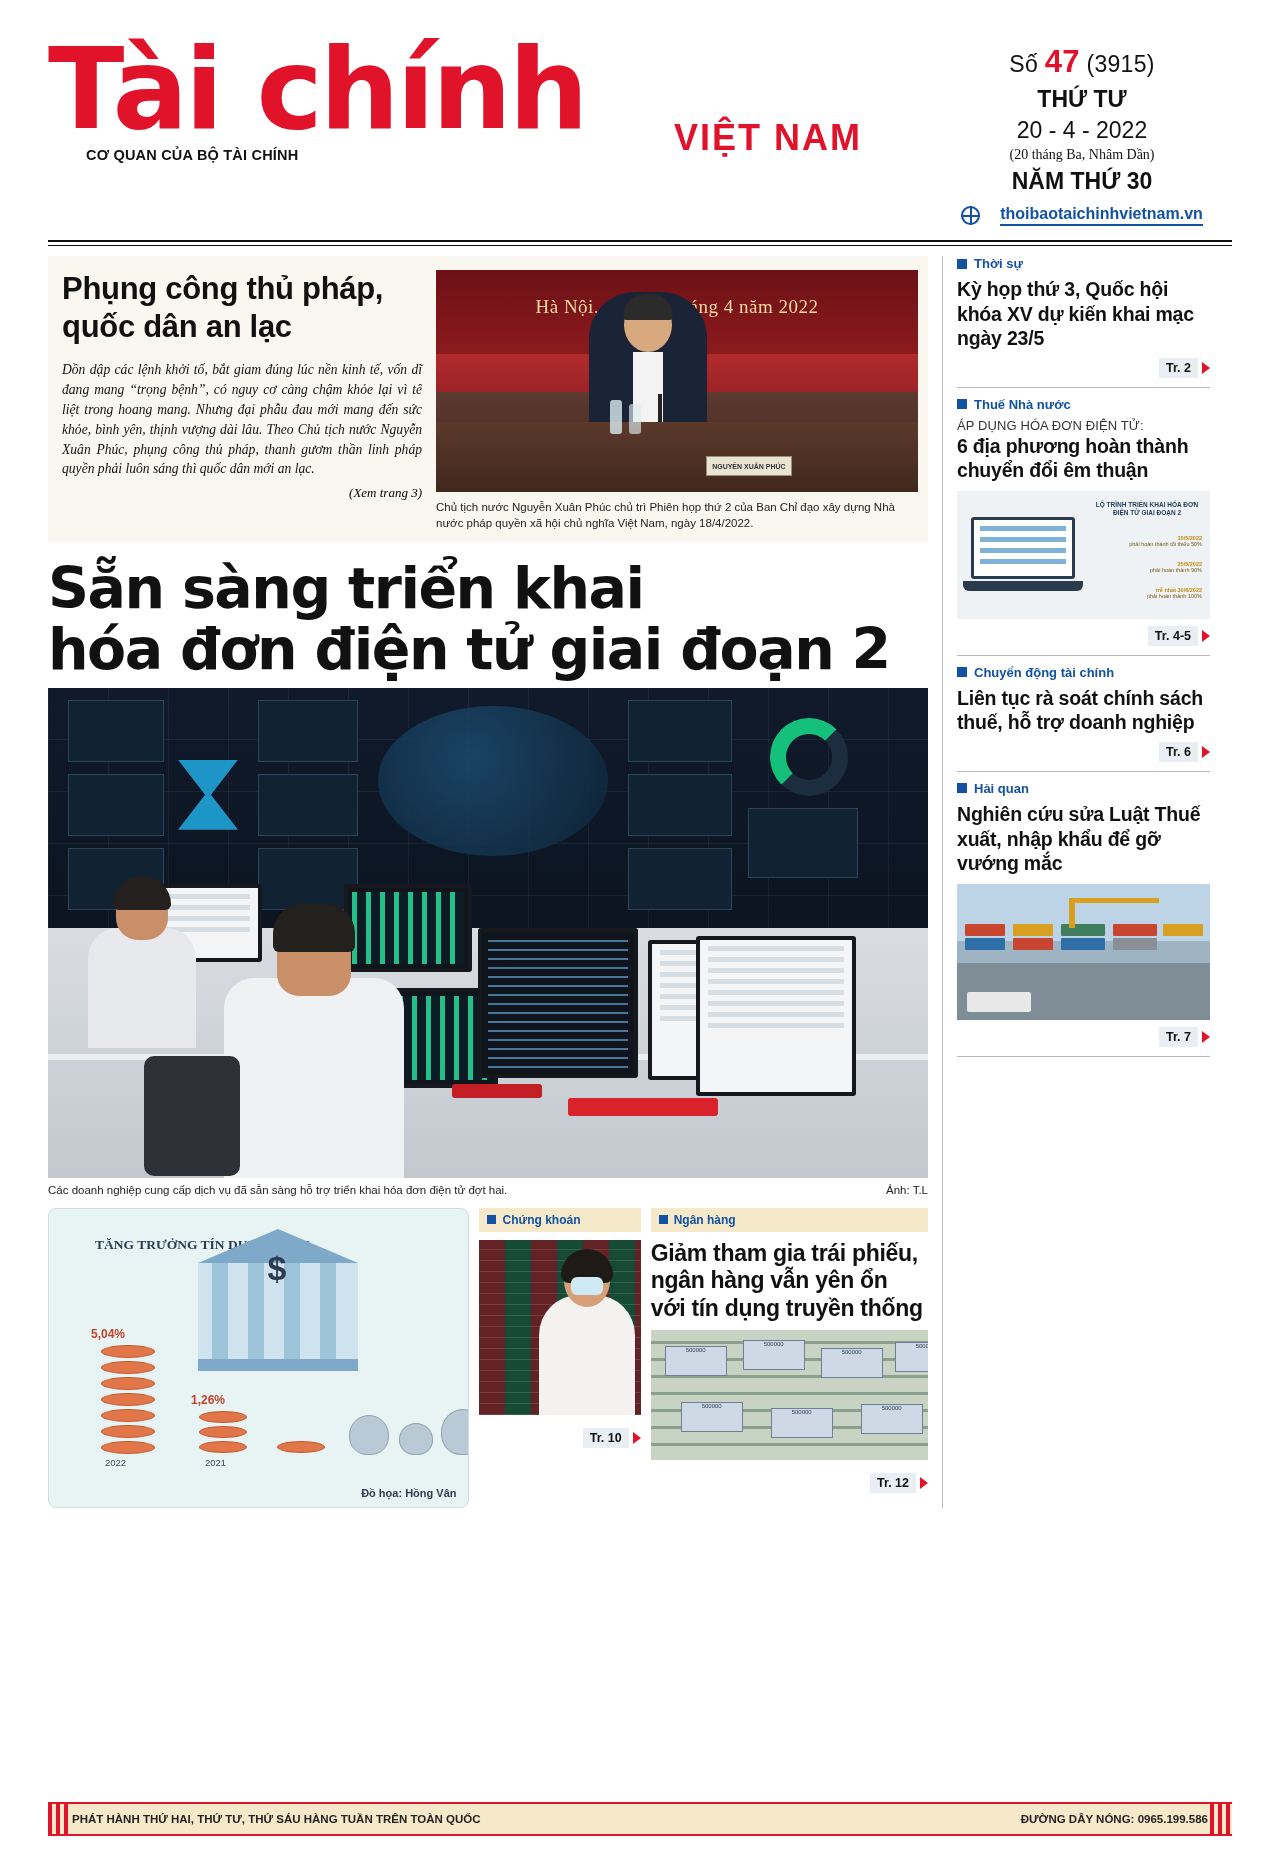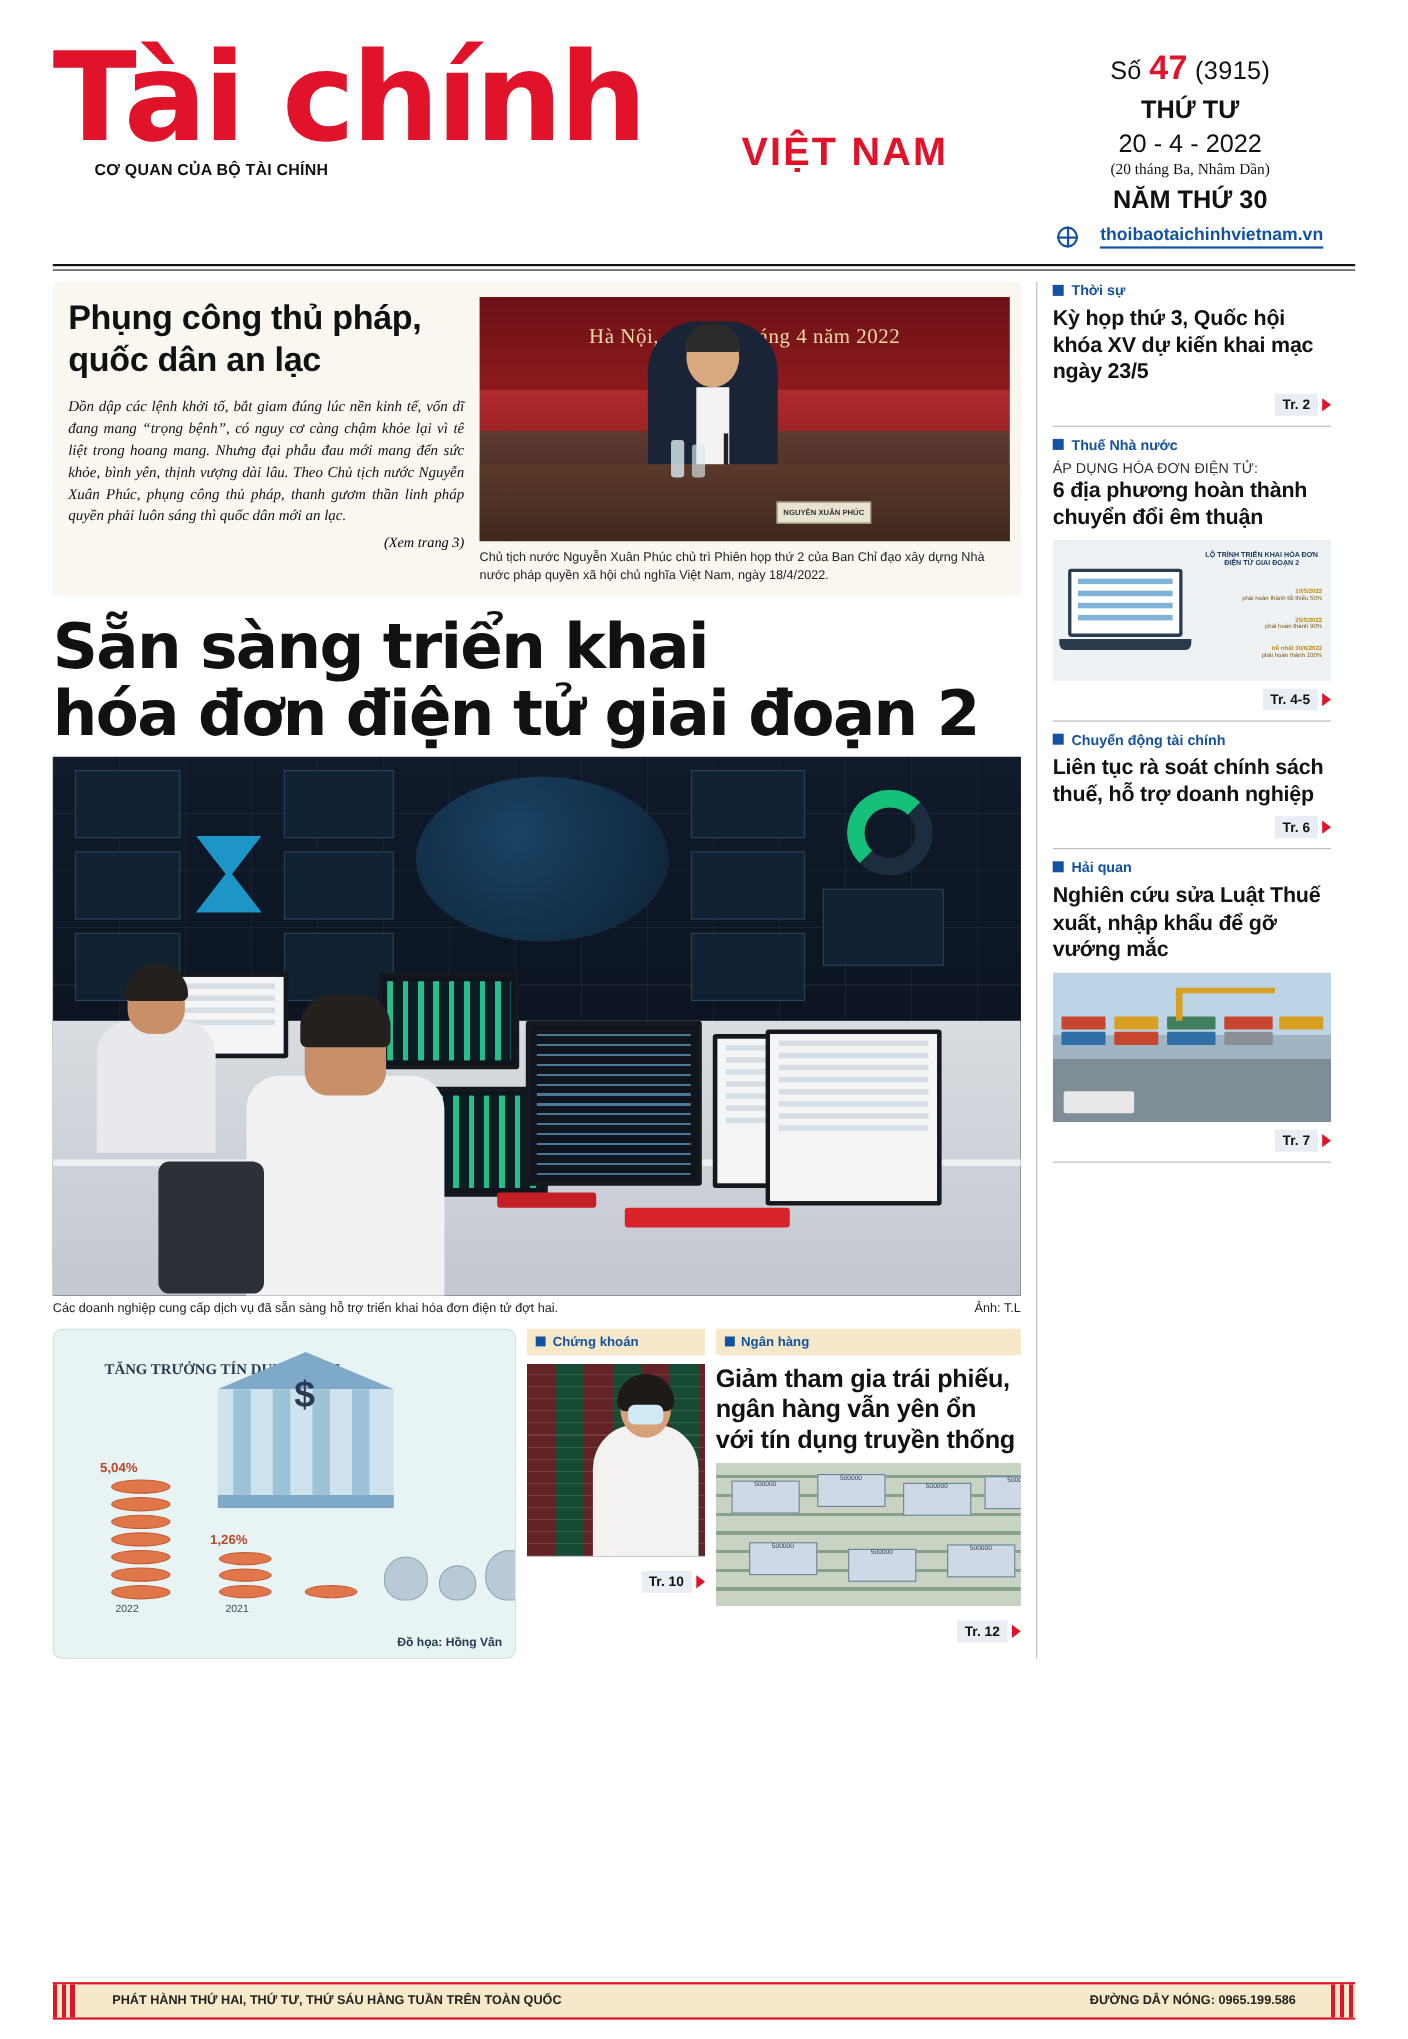--- a/index.html
+++ b/index.html
@@ -512,21 +512,21 @@
   }
 
   
   .footer {
     position: absolute; left: 48px; right: 48px; bottom: 18px;
     height: 34px;
     background: #f6e9c9;
     border-top: 2px solid #e1132b;
     border-bottom: 2px solid #e1132b;
     display: flex; align-items: center; justify-content: space-between;
-    padding: 0 54px;
+    padding: 0 24px;
   }
   .footer-left, .footer-right {
     font-size: 11.5px; font-weight: bold; color: #222;
   }
   .f-orn {
     position: absolute; top: 0; bottom: 0; width: 22px;
     background: repeating-linear-gradient(90deg, #e1132b 0 4px, #f6e9c9 4px 8px);
   }
   .f-orn.l { left: 0; }
   .f-orn.r { right: 0; }

